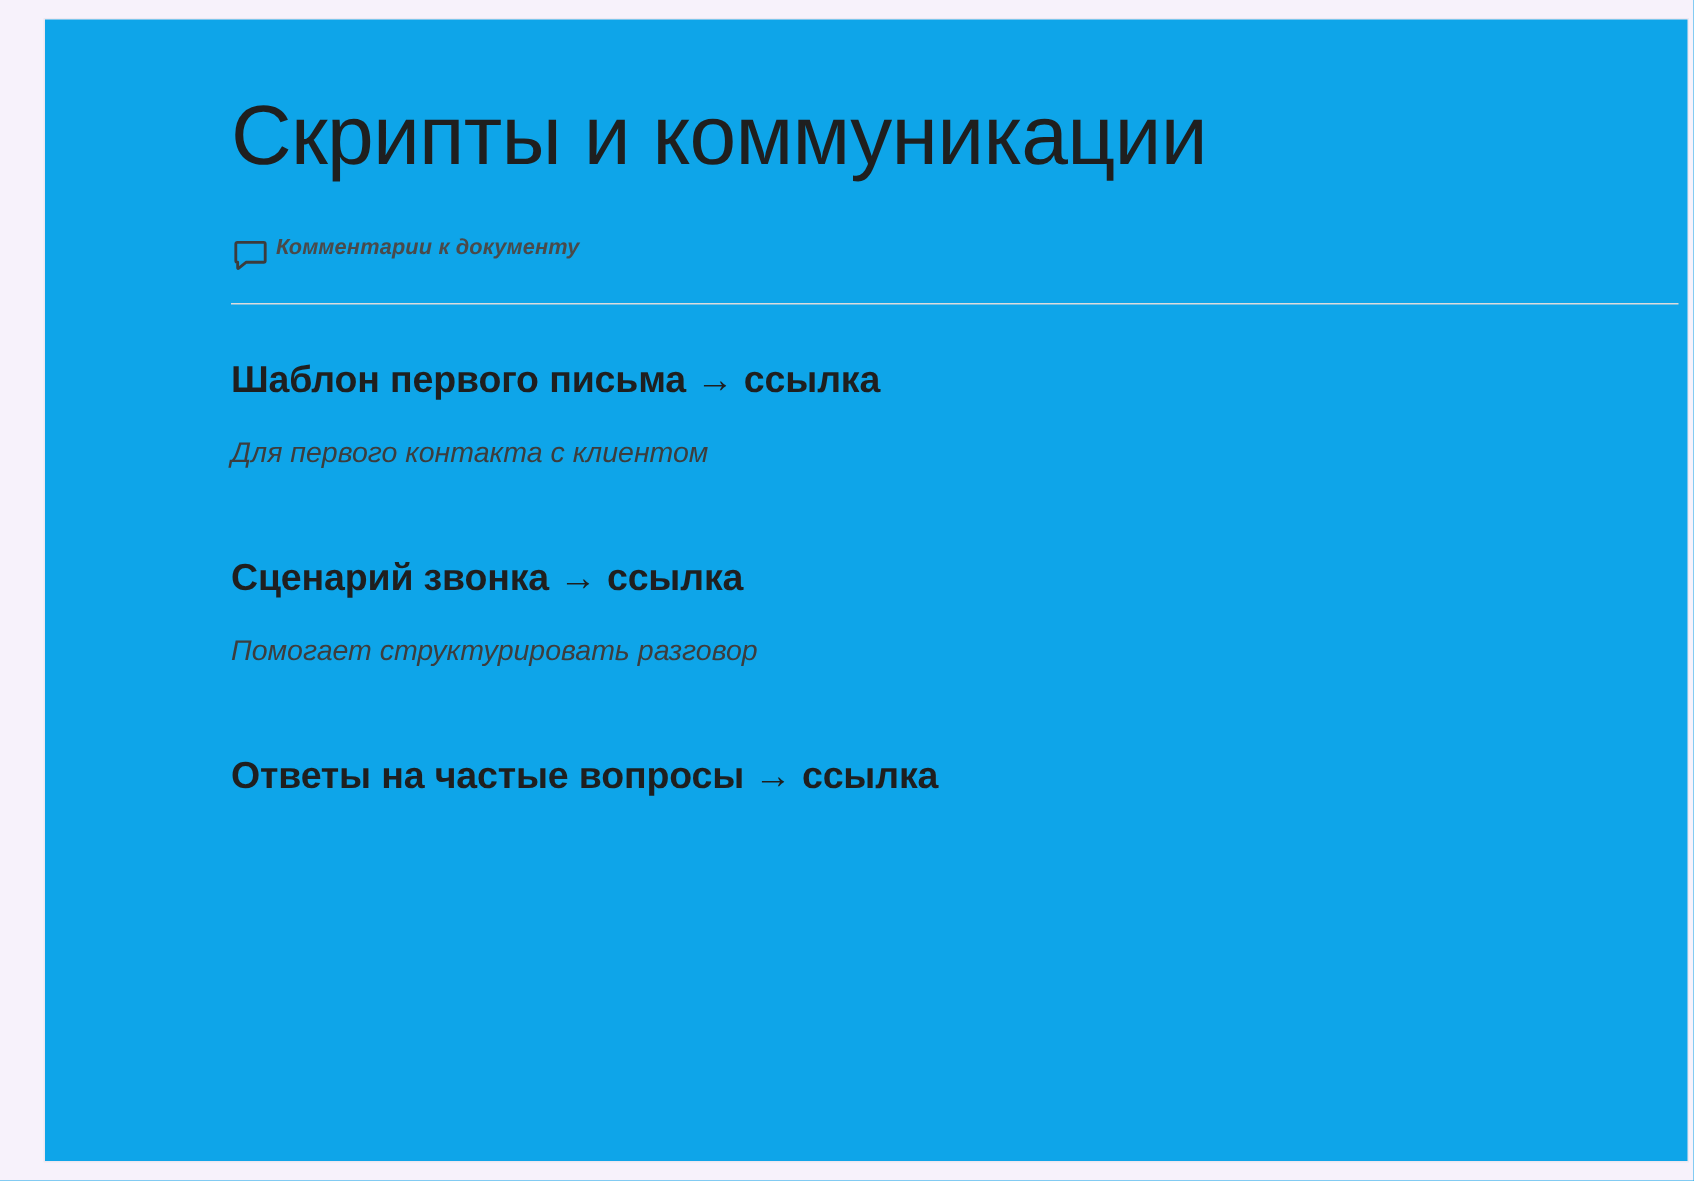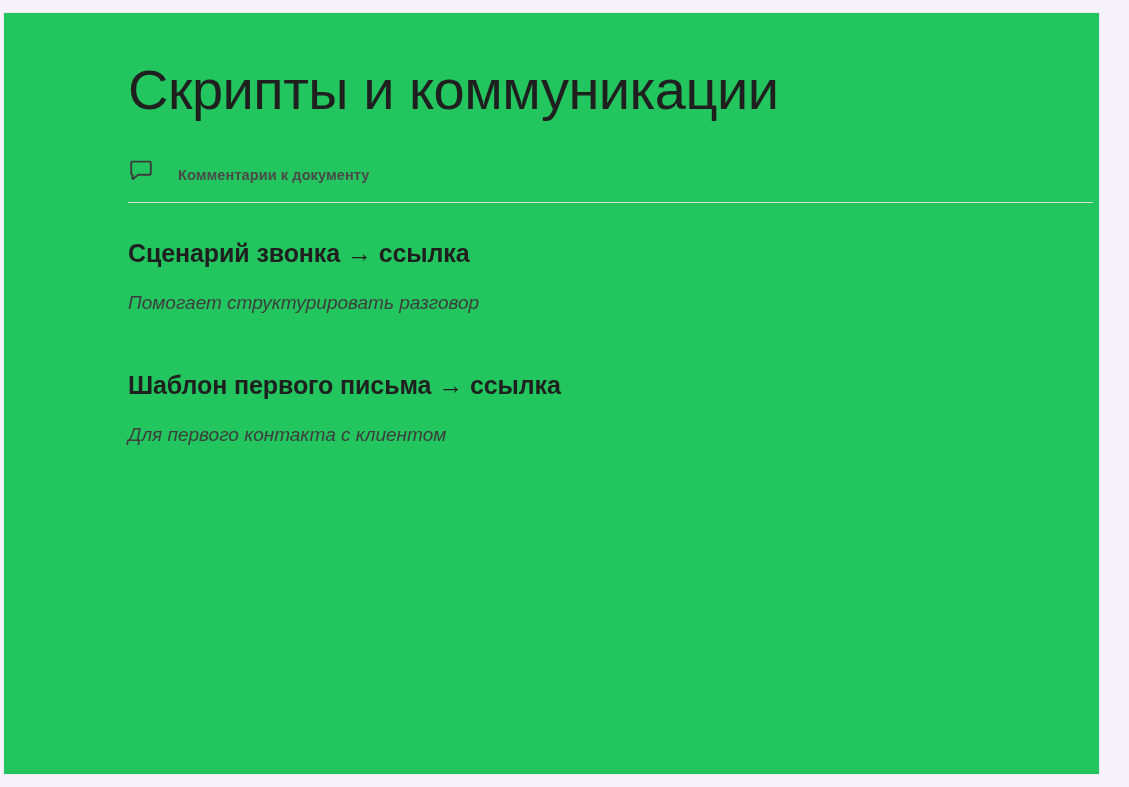--- a/index.html
+++ b/index.html
@@ -8,45 +8,46 @@
   }
   body {
     width: 1129px;
     height: 787px;
     background: #f7f2fb;
     font-family: "Liberation Sans", sans-serif;
     overflow: hidden;
   }
   .page {
     position: absolute;
-    left: 4px;
+    left: 30px;
     top: 13px;
     width: 1095px;
     height: 761px;
-    background: #22c55e;
+    background: #0ea5e9;
     box-shadow: 0 0 0 1px rgba(0,0,0,0.04);
     overflow: hidden;
   }
   .content {
     padding: 0 0 0 124px;
   }
   .doc-title {
     margin: 0;
     padding-top: 44px;
     font-size: 56px;
     line-height: 1.18;
     font-weight: 400;
     color: #1f1f1f;
     letter-spacing: -0.5px;
   }
   .comments-row {
     display: flex;
-    align-items: flex-end;
-    gap: 24px;
+    align-items: flex-start;
+    gap: 4px;
     margin-top: 34px;
+    font-style: italic;
   }
   .comment-icon {
     width: 26px;
     height: 26px;
     display: inline-flex;
     align-items: center;
     justify-content: center;
     color: #3c3c3c;
     flex: none;
   }
@@ -97,27 +98,28 @@
         </svg>
       </span>
       <span class="comments-label">Комментарии к документу</span>
     </div>
 
     <div class="divider"></div>
 
     <div class="entries">
 
       <div class="entry">
+        <h2 class="entry-title">Шаблон первого письма → ссылка</h2>
+        <p class="entry-desc">Для первого контакта с клиентом</p>
+      </div>
+
+      <div class="entry">
         <h2 class="entry-title">Сценарий звонка → ссылка</h2>
         <p class="entry-desc">Помогает структурировать разговор</p>
       </div>
 
       <div class="entry">
-        <h2 class="entry-title">Шаблон первого письма → ссылка</h2>
-        <p class="entry-desc">Для первого контакта с клиентом</p>
-      </div>
-
-      <div class="entry">
+        <h2 class="entry-title">Ответы на частые вопросы → ссылка</h2>
       </div>
 
     </div>
   </div>
 </div>
 
 </body></html>

